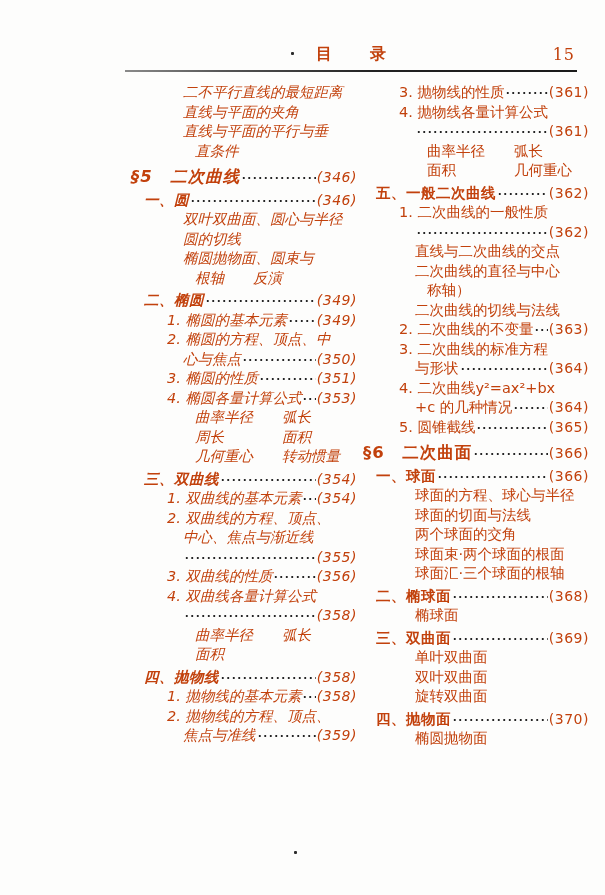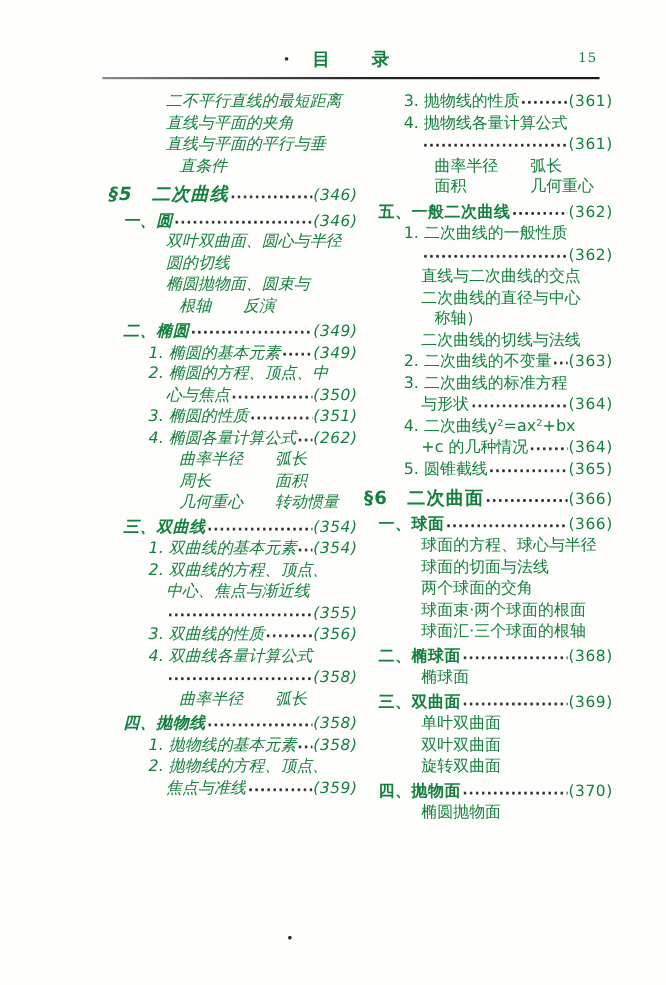--- a/index.html
+++ b/index.html
@@ -5,21 +5,21 @@
   * { margin:0; padding:0; box-sizing:border-box; }
   html,body { width:605px; height:895px; overflow:hidden; }
   body { font-family:"DejaVu Sans", sans-serif; background:#fdfdfc; position:relative; }
 
   .page { position:absolute; inset:0; color:#1b1b1b; }
 
   
   .hdr { position:absolute; top:44px; left:95px; width:450px; height:24px; }
   .hdr-title { position:absolute; left:0; right:0; text-align:center;
                font-size:16px; font-weight:700; letter-spacing:2px; }
-  .hdr-num { position:absolute; right:2px; top:1px; font-size:12px;
+  .hdr-num { position:absolute; right:2px; top:1px; font-size:16px;
              font-family:"DejaVu Serif", serif; letter-spacing:1px; }
   .hdr-rule { position:absolute; top:70px; left:93px; width:452px; height:2px;
               background:linear-gradient(to right,#8a8a8a 0%,#555 22%,#222 55%,#1a1a1a 100%); }
 
   
   .col { position:absolute; top:83px; width:226px; }
   .col-left  { left:99px;font-style:italic; }
   .col-right { left:331px; }
 
   .row { display:flex; align-items:baseline; line-height:19.5px; font-size:14.5px;
@@ -40,21 +40,21 @@
             background-image:radial-gradient(circle, #242424 1.05px, rgba(0,0,0,0) 1.45px);
             background-size:5.5px 6px; background-repeat:repeat-x;
             background-position:left 58%; align-self:center; }
   .pg { flex:0 0 auto; letter-spacing:0.5px; font-size:14px; }
 
   .speck { position:absolute; width:3px; height:3px; background:#2b2b2b; border-radius:1px; }
 </style>
 </head>
 <body style="background: rgb(253, 253, 252);">
 
-<div class="page" style="color: #15803d;">
+<div class="page" style="color: #c2410c; margin-left: 32px;">
 
   <div class="hdr">
     <div class="hdr-title">目　　录</div>
     <div class="hdr-num">15</div>
   </div>
   <div class="hdr-rule"></div>
 
   <div class="col col-left">
       <div class="row ind3">
         <span class="t">二不平行直线的最短距离</span>
@@ -109,21 +109,21 @@
         <span class="pg">(350)</span>
       </div>
       <div class="row ind2">
         <span class="t">3. 椭圆的性质</span>
         <span class="leader"></span>
         <span class="pg">(351)</span>
       </div>
       <div class="row ind2">
         <span class="t">4. 椭圆各量计算公式</span>
         <span class="leader"></span>
-        <span class="pg">(262)</span>
+        <span class="pg">(353)</span>
       </div>
       <div class="row ind4">
         <span class="t">曲率半径　　弧长</span>
       </div>
       <div class="row ind4">
         <span class="t">周长　　　　面积</span>
       </div>
       <div class="row ind4">
         <span class="t">几何重心　　转动惯量</span>
       </div>
@@ -156,20 +156,23 @@
       <div class="row ind2">
         <span class="t">4. 双曲线各量计算公式</span>
       </div>
       <div class="row ind3">
         <span class="t"></span>
         <span class="leader"></span>
         <span class="pg">(358)</span>
       </div>
       <div class="row ind4">
         <span class="t">曲率半径　　弧长</span>
+      </div>
+      <div class="row ind4">
+        <span class="t">面积</span>
       </div>
       <div class="row ind1 h">
         <span class="t">四、抛物线</span>
         <span class="leader"></span>
         <span class="pg">(358)</span>
       </div>
       <div class="row ind2">
         <span class="t">1. 抛物线的基本元素</span>
         <span class="leader"></span>
         <span class="pg">(358)</span>

